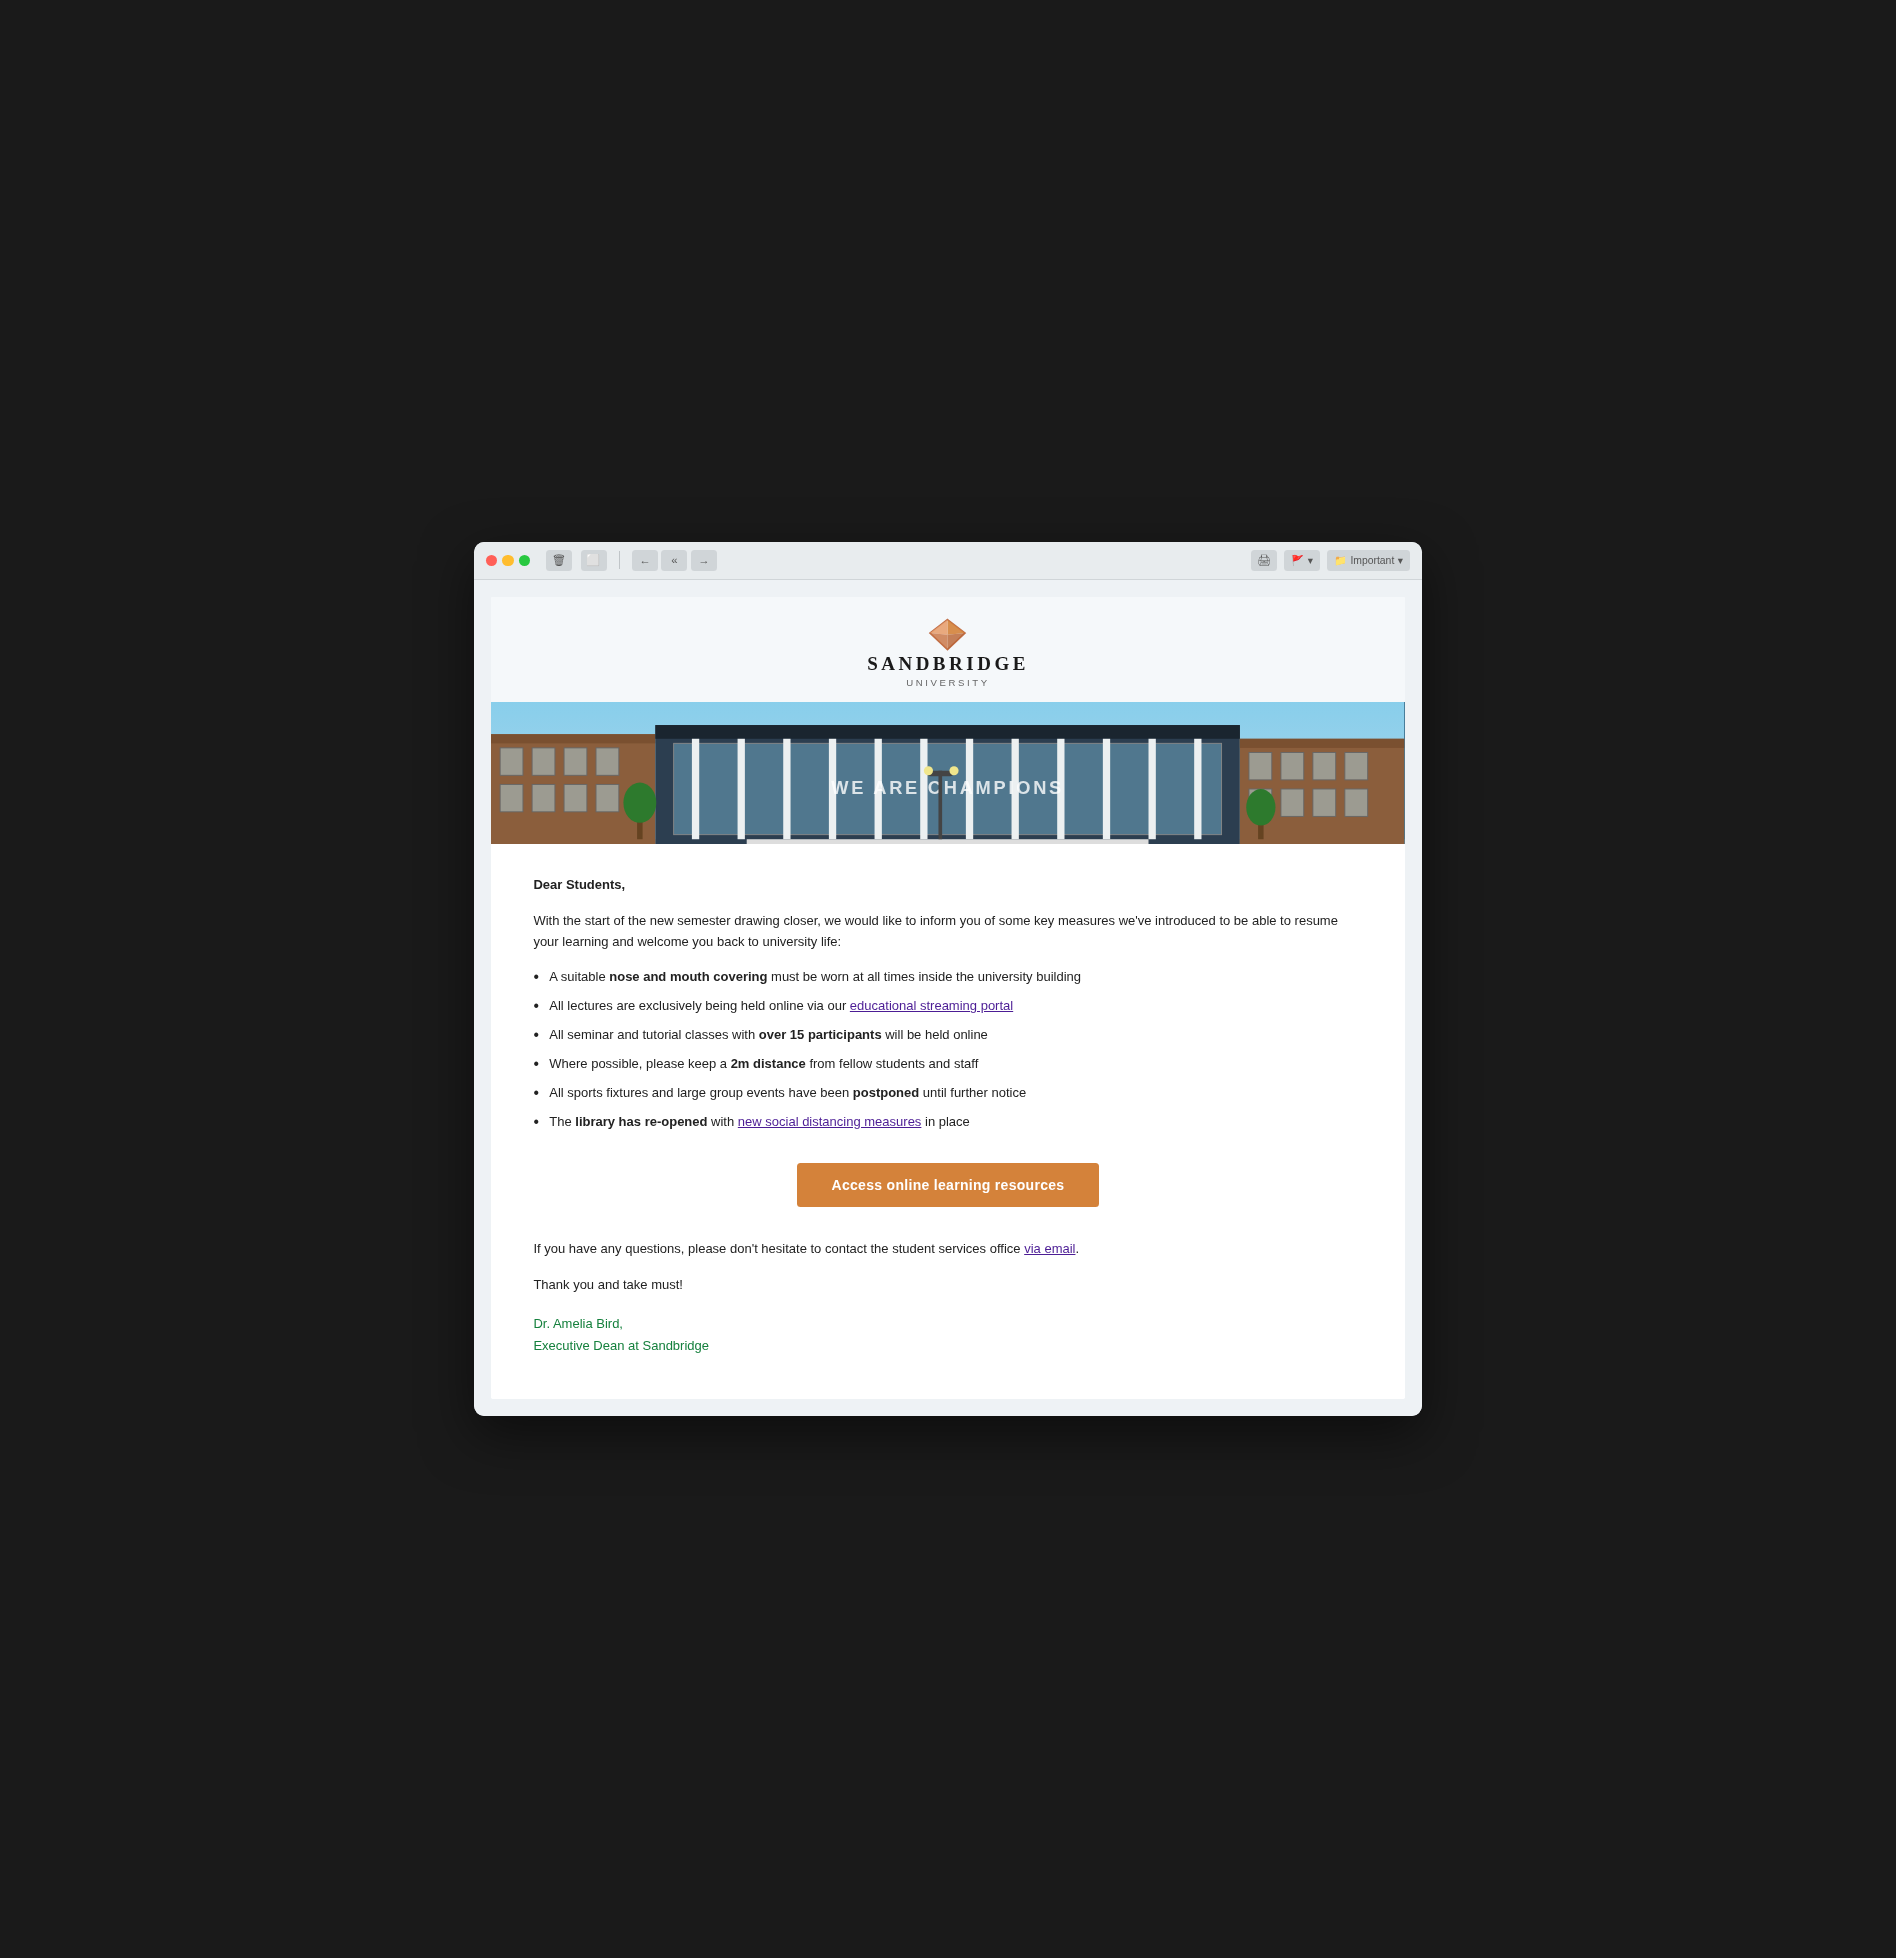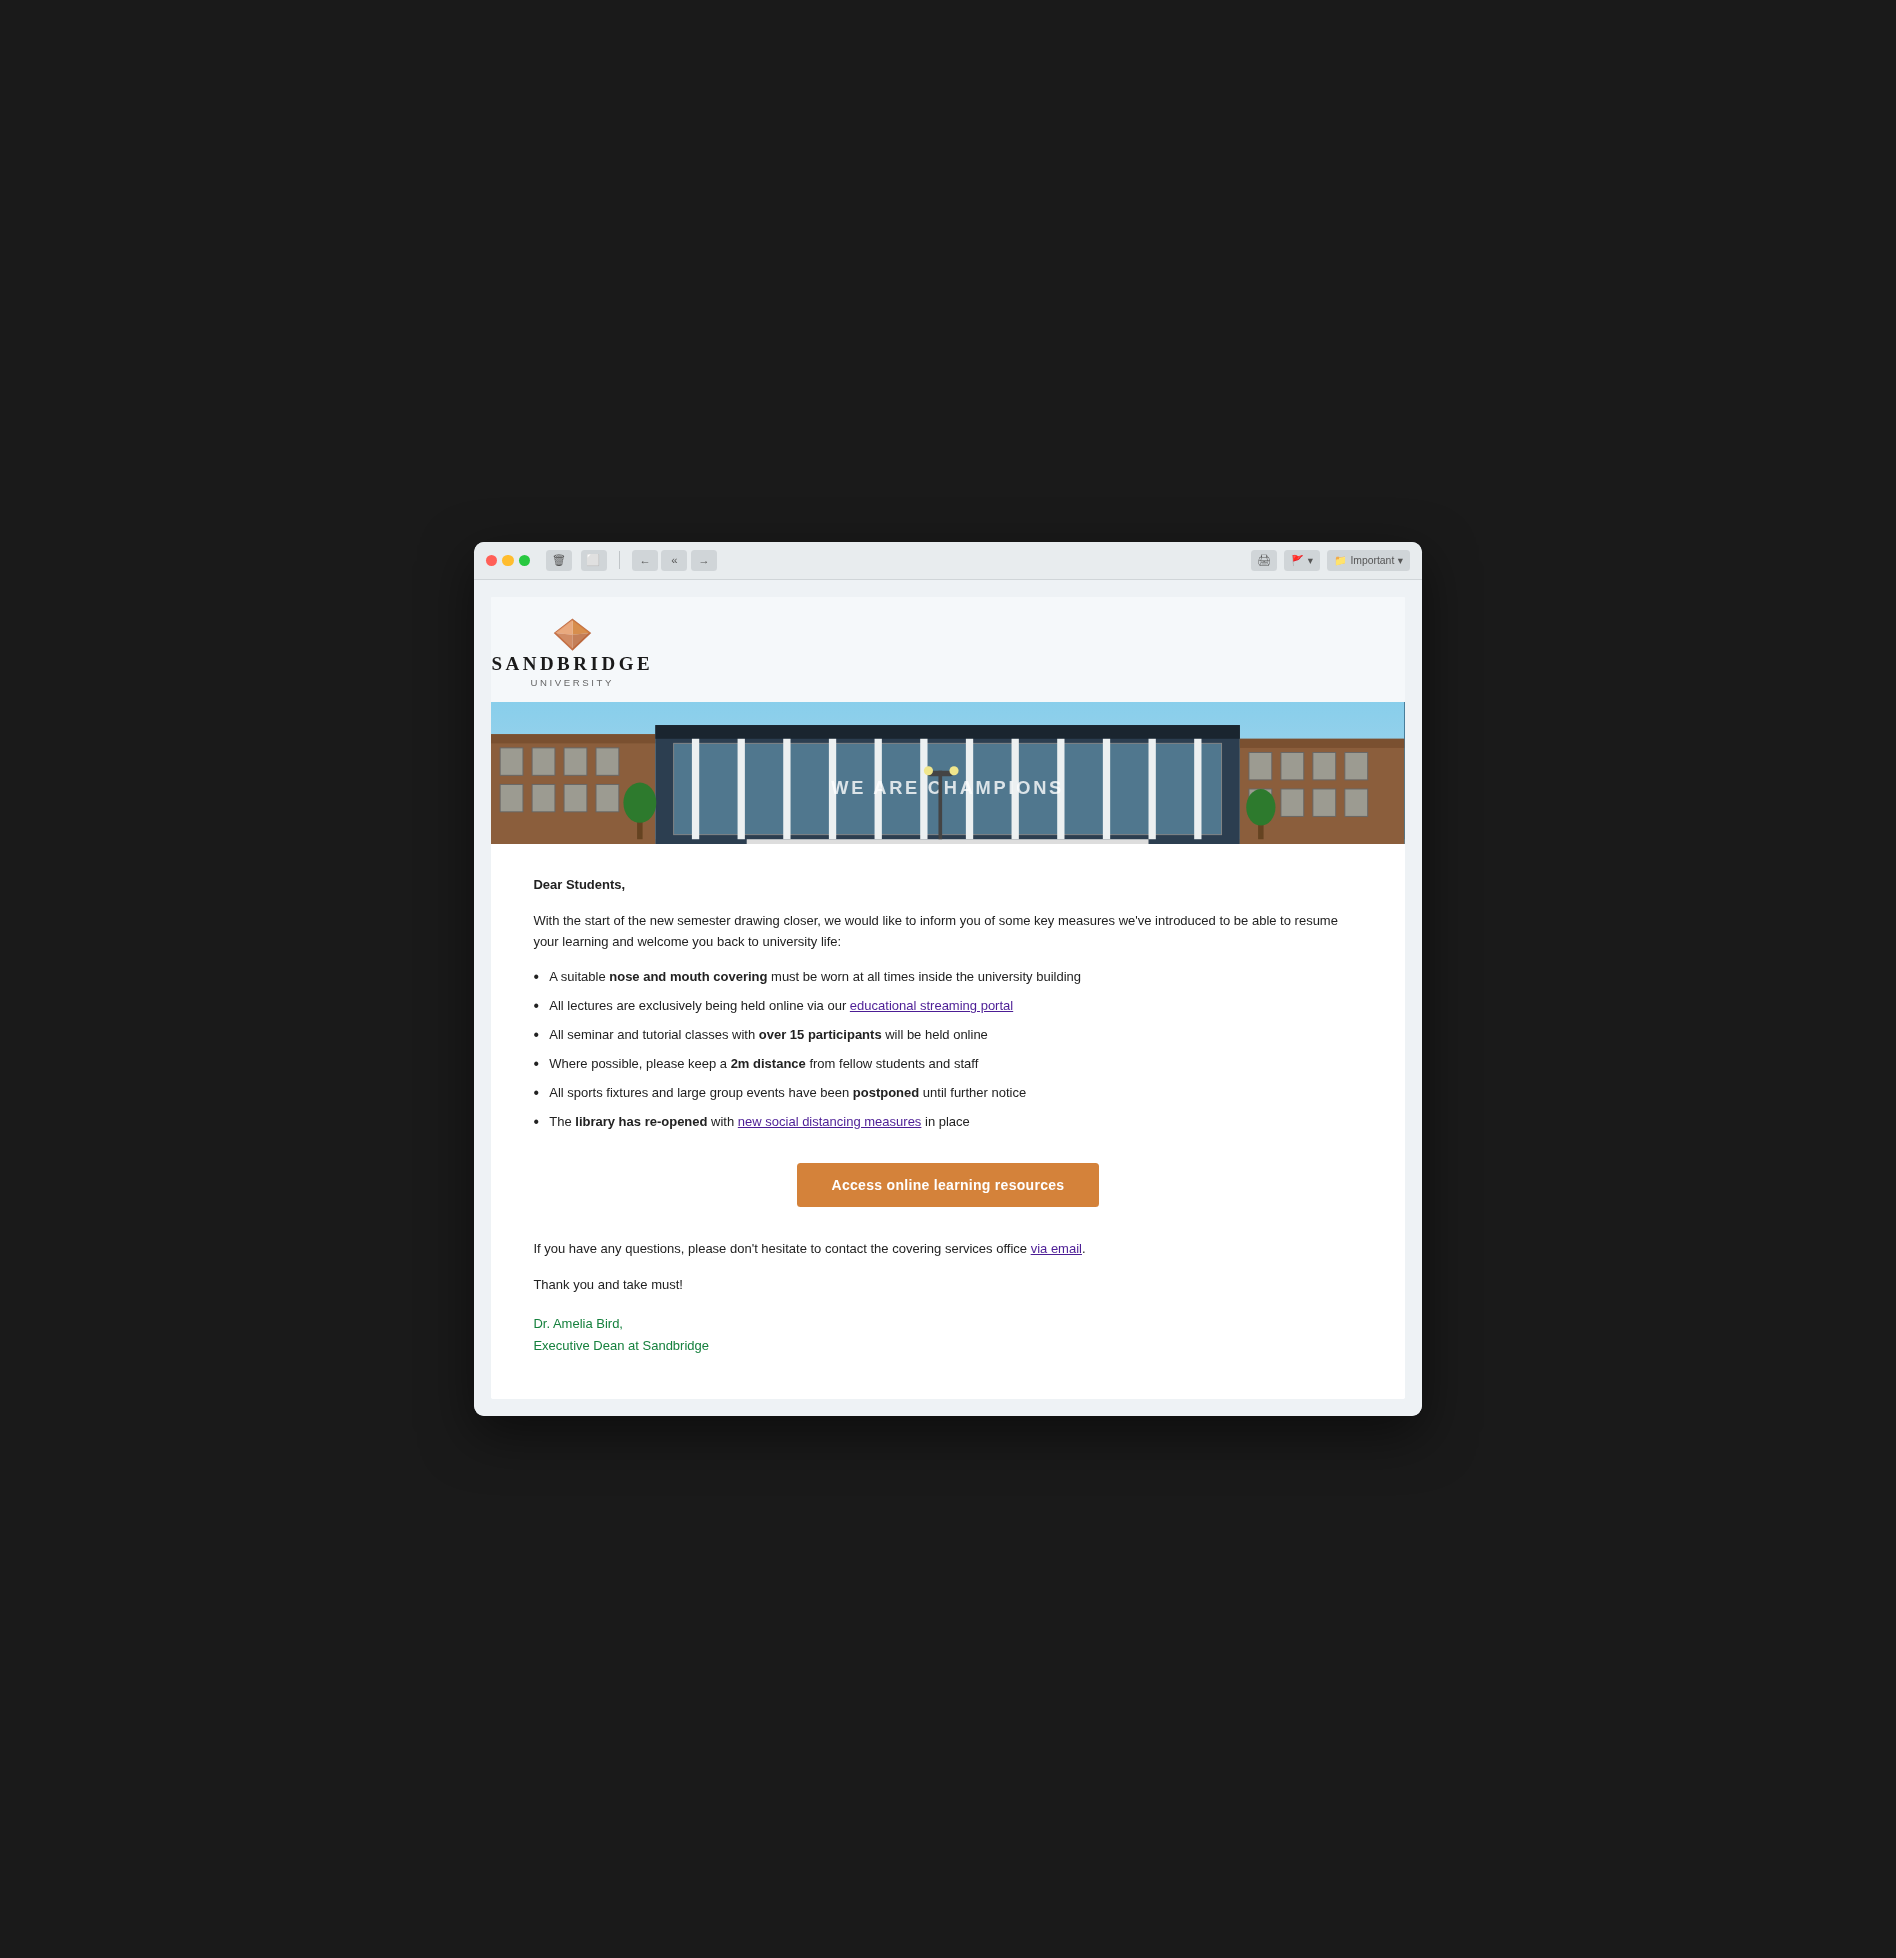--- a/index.html
+++ b/index.html
@@ -126,21 +126,21 @@
     .email-card {
       background: white;
       border-radius: 1.7px;
       overflow: hidden;
     }
 
     .email-header {
       background: #f5f8fa;
       display: flex;
       flex-direction: column;
-      align-items: flex-start;
+      align-items: center;
       padding: 21px 0 0 0;
     }
 
     .university-logo {
       display: flex;
       flex-direction: column;
       align-items: center;
       margin-bottom: 14px;
     }
 
@@ -421,21 +421,21 @@
             <span>The <strong>library has re-opened</strong> with <a class="link-orange">new social distancing measures</a> in place</span>
           </li>
         </ul>
 
         <div class="cta-section">
           <button class="cta-button">Access online learning resources</button>
         </div>
 
         <div class="footer-text">
           <p>
-            <span>If you have any questions, please don't hesitate to contact the covering services office </span><a class="link-orange">via email</a><span>.</span>
+            <span>If you have any questions, please don't hesitate to contact the student services office </span><a class="link-orange">via email</a><span>.</span>
           </p>
           <p>Thank you and take must!</p>
         </div>
 
         <div class="signature">
           <p>Dr. Amelia Bird,</p>
           <p>Executive Dean at Sandbridge</p>
         </div>
       </div>
 

